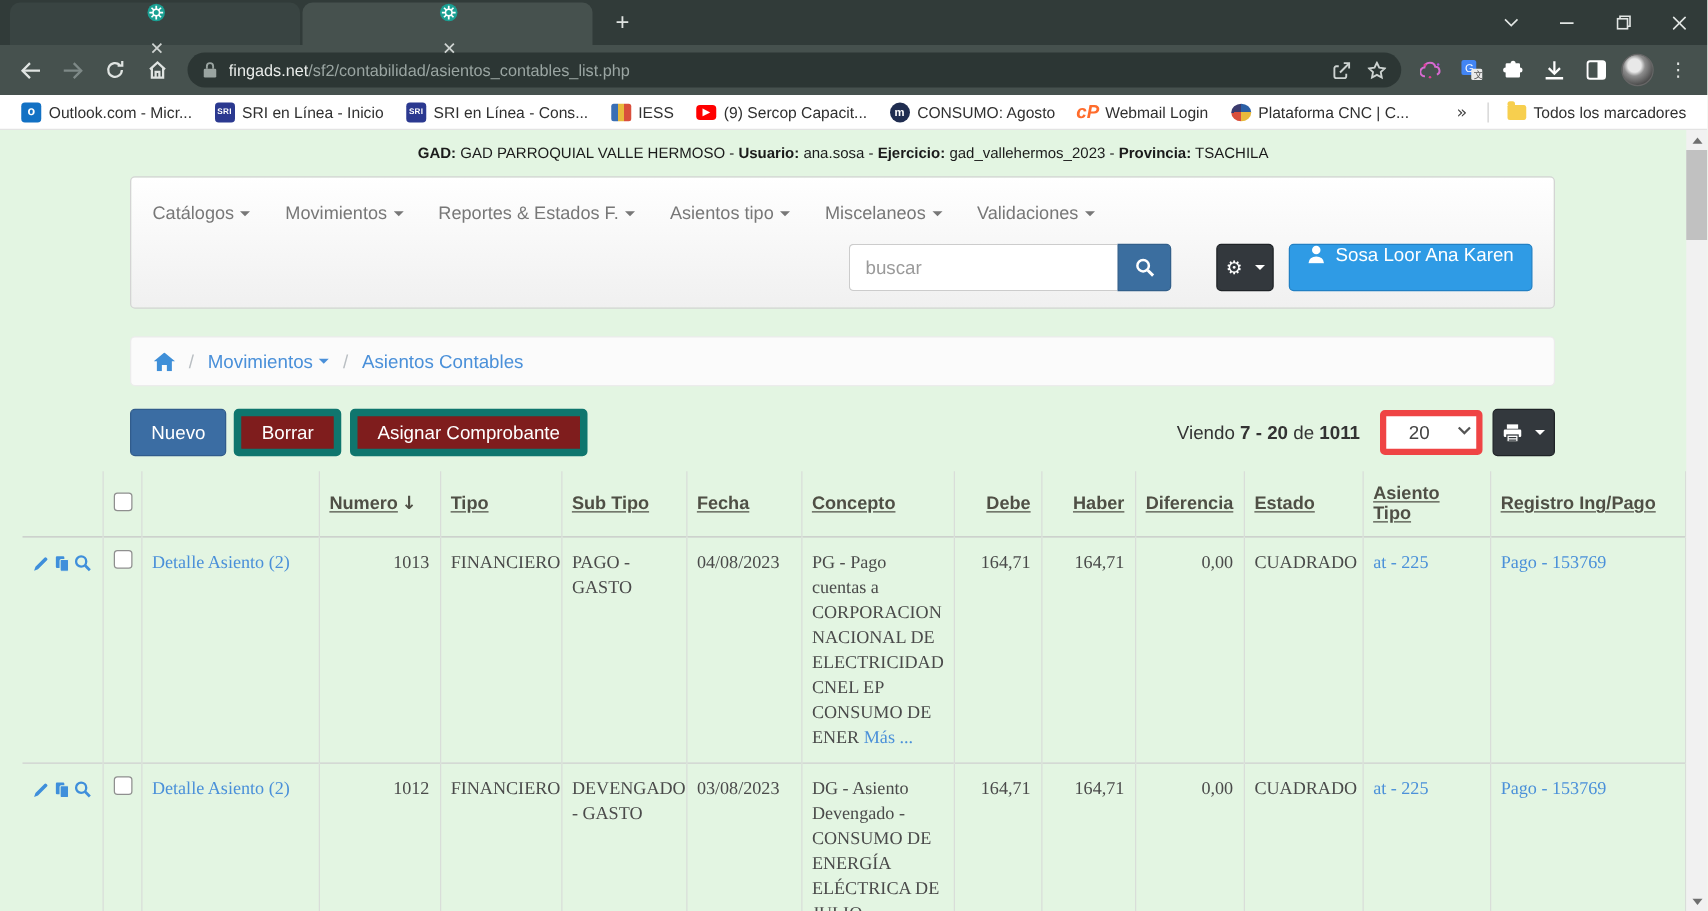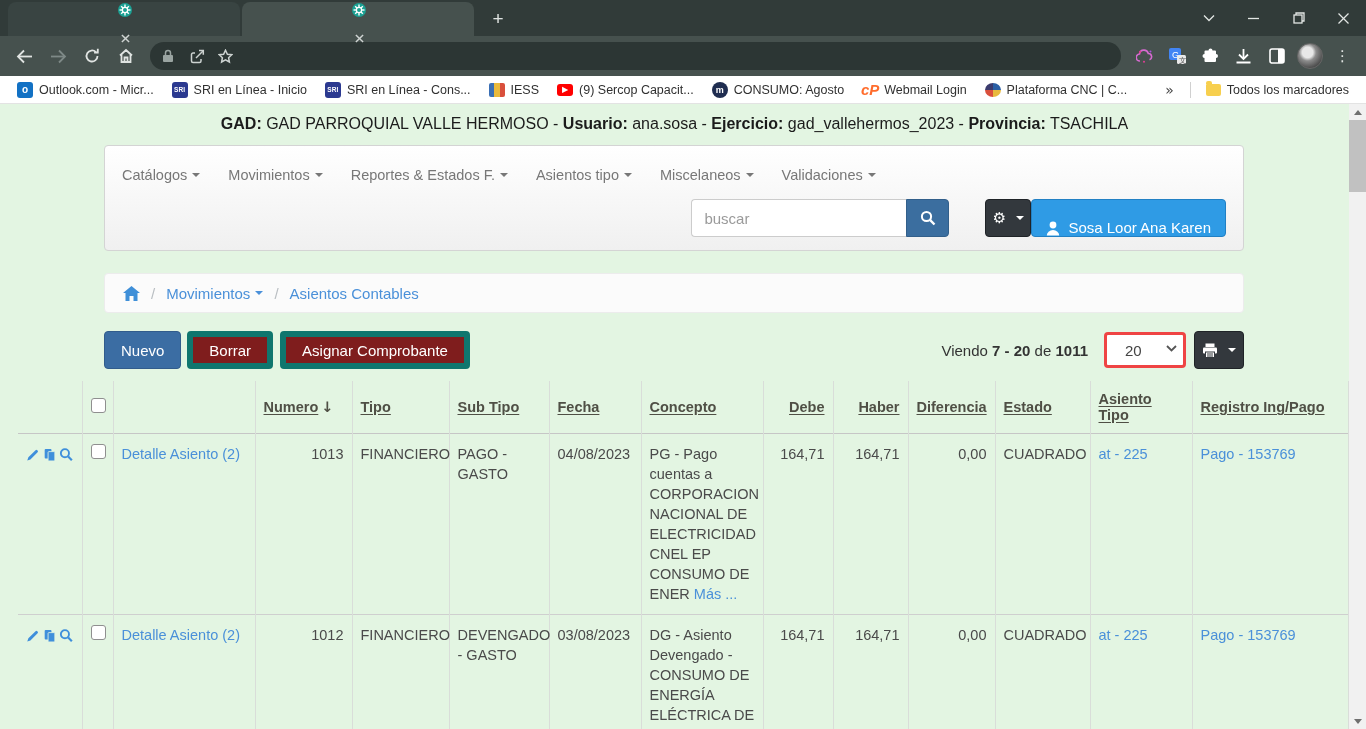--- a/index.html
+++ b/index.html
@@ -45,66 +45,66 @@
   .ic-cnc { background:conic-gradient(#2b5fa5 0 25%, #e8b93c 25% 50%, #d94f3c 50% 75%, #3b3b6e 75%); border-radius:50%; height:14px; width:14px; }
   .bm-more { margin-left:auto; color:#444; font-size:14px; padding:0 8px; font-family:"DejaVu Sans",sans-serif; }
   .bm-divider { width:1px; height:16px; background:#d0d0d0; margin:0 4px; }
   .folder { width:15px; height:12px; background:#f7cf4e; border-radius:1px 2px 2px 2px; position:relative; }
   .folder::before { content:""; position:absolute; top:-3px; left:0; width:6px; height:3px; background:#f7cf4e; border-radius:2px 2px 0 0; }
 
   
   .page { position:relative; height:625px; background:#e3f5e2; overflow:hidden; }
   .page-inner { width:1349px; height:625px; overflow:hidden; }
 
-  .infobar { text-align:center; padding-top:11px; font-size:16px; color:#1b1b1b; }
+  .infobar { text-align:center; padding-top:11px; font-size:12px; color:#1b1b1b; }
   .infobar b { font-weight:bold; }
 
   .container { width:1140px; margin:12px 0 0 104px; }
 
   .navcard { background:linear-gradient(#ffffff,#f0f0f0); border:1px solid #d4d4d4; border-radius:4px; padding:11px 17px 5px; }
   .nav-row1 { display:flex; align-items:center; height:36px; }
   .brand { font-size:21px; color:#777; margin-right:22px; white-space:nowrap; }
   .menus { display:flex; gap:28px; align-items:center; }
   .menu-item { font-size:14.5px; color:#777; display:flex; align-items:center; white-space:nowrap; }
   .caret { display:inline-block; width:0; height:0; border:4px solid transparent; border-top:4px solid #777; margin:4px 0 0 5px; }
   .caret.white { border-top-color:#fff; }
   .nav-row2 { display:flex; align-items:center; justify-content:flex-end; padding:6px 0 8px; }
   .search-input { width:215px; height:38px; border:1px solid #ccc; border-right:none; border-radius:4px 0 0 4px; padding:0 12px; font-size:15px; color:#333; outline:none; background:#fff; }
   .search-input::placeholder { color:#9a9a9a; }
   .search-btn { width:43px; height:38px; background:#3b6e9f; border:1px solid #325f8a; border-radius:0 4px 4px 0; display:flex; align-items:center; justify-content:center; }
   .dark-btn { height:38px; background:#33383d; border:1px solid #1f2327; border-radius:4px; display:flex; align-items:center; justify-content:center; color:#fff; gap:5px; }
   .gear-btn { width:46px; margin-left:36px; }
   .gear-glyph { font-family:"DejaVu Sans",sans-serif; font-size:15px; line-height:1; }
-  .user-btn { height:38px; background:#2f9be5; border:1px solid #2180c4; border-radius:4px; color:#fff; font-size:15px; display:flex; align-items:flex-end; gap:8px; padding:0 14px; }
+  .user-btn { height:38px; margin-left:12px; background:#2f9be5; border:1px solid #2180c4; border-radius:4px; color:#fff; font-size:15px; display:flex; align-items:flex-start; gap:8px; padding:0 14px; }
 
   .breadcrumb { margin-top:22px; background:#fbfbfb; border:1px solid #ececec; border-radius:4px; height:40px; display:flex; align-items:center; padding:0 18px; gap:11px; font-size:15px; }
   .crumb-link { color:#4a90d9; display:flex; align-items:center; }
   .crumb-sep { color:#b9bec2; }
   .crumb-caret { border-top-color:#4a90d9; }
 
   .actions-row { margin-top:18px; display:flex; align-items:center; }
   .btn { height:38px; border-radius:4px; font-size:15px; color:#fff; display:flex; align-items:center; padding:0 16px; white-space:nowrap; }
   .btn-primary { background:#3b6da3; border:1px solid #315c8c; }
   .btn-gray { background:#7f1d1d; border:6px solid #0f766e; margin-left:6px; }
   .btn-gray.wide { margin-left:7px; }
   .viendo { margin-left:auto; font-size:15px; color:#333; white-space:nowrap; }
   .select-wrap { position:relative; margin-left:16px; display:inline-block; }
-  .page-size { width:82px; height:36px; appearance:none; -webkit-appearance:none; border:3px solid #ef4444; border-radius:4px; background:#fff; font-size:15px; color:#444; padding:0 0 0 18px; outline:none; }
+  .page-size { width:82px; height:36px; appearance:none; -webkit-appearance:none; border:5px solid #ef4444; border-radius:4px; background:#fff; font-size:15px; color:#444; padding:0 0 0 18px; outline:none; }
   .sel-caret { position:absolute; right:9px; top:13px; pointer-events:none; }
   .print-btn { width:50px; margin-left:8px; }
 
   
   table.grid { margin:12px 0 0 18px; width:1330px; border-collapse:collapse; table-layout:fixed; font-size:14.5px; color:#4a4a4a; }
   .grid th { font-weight:bold; color:#4f4f45; text-align:left; padding:10px 8px; vertical-align:middle; }
   .grid th .hlink { text-decoration:underline; text-underline-offset:2px; }
   .grid td { padding:10px 8px; vertical-align:top; line-height:20px; }
   .grid td + td, .grid th + th { border-left:1px solid #d9ddd9; }
   .grid td:last-child, .grid th:last-child { border-right:1px solid #d9ddd9; }
   .grid thead tr { border-bottom:1px solid #c6c6c6; }
-  .grid tbody tr { border-bottom:1px solid #cfcfcf; }
+  .grid tbody tr { border-bottom:1px solid #cfcfcf;font-family:Liberation Serif, serif; }
   .grid .num { text-align:right; }
   .grid a, .tlink { color:#4a90d9; text-decoration:none; }
   .row-actions { display:flex; gap:3px; align-items:center; padding-top:2px; }
   .checkbox { display:inline-block; width:15px; height:15px; background:#fff; border:1px solid #8f8f8f; border-radius:3px; }
   .sort-arrow { font-family:"DejaVu Sans",sans-serif; margin-left:3px; font-weight:bold; }
   tr.r1 { height:178px; }
 
   
   .scrollbar { position:absolute; right:0; top:0; width:17px; height:625px; background:#f1f1f1; }
   .sb-btn { position:absolute; left:0; width:17px; height:15px; display:flex; align-items:center; justify-content:center; }
@@ -204,20 +204,21 @@
   <span class="navbtn">
       <svg width="16" height="16" viewBox="0 0 16 16">
         <path d="M2 7.5 L8 2 L14 7.5 M3.5 6.8 V14 H12.5 V6.8 M6.5 14 V9.5 H9.5 V14"></path>
       </svg>
     </span>
   <div class="omnibox">
     <svg class="lock" viewBox="0 0 12 14">
         <rect x="1" y="6" width="10" height="7" rx="1" fill="#9aa4a1"></rect>
         <path d="M3.5 6 V4 a2.5 2.5 0 0 1 5 0 V6" stroke="#9aa4a1" stroke-width="1.5" fill="none"></path>
       </svg>
+    <span class="url"><span class="domain">fingads.net</span><span>/sf2/contabilidad/asientos_contables_list.php</span></span>
     <span class="obtn">
         <svg width="15" height="15" viewBox="0 0 15 15">
           <path d="M5 4 H3 a1.5 1.5 0 0 0 -1.5 1.5 V12 a1.5 1.5 0 0 0 1.5 1.5 H9.5 A1.5 1.5 0 0 0 11 12 V10"></path>
           <line x1="6" y1="9" x2="13" y2="2"></line>
           <polyline points="9,1.5 13.3,1.5 13.3,5.8"></polyline>
         </svg>
       </span>
     <span class="obtn">
         <svg width="15" height="15" viewBox="0 0 15 15">
           <path d="M7.5 1.2 L9.4 5.2 L13.8 5.7 L10.6 8.7 L11.4 13 L7.5 10.9 L3.6 13 L4.4 8.7 L1.2 5.7 L5.6 5.2 Z"></path>

